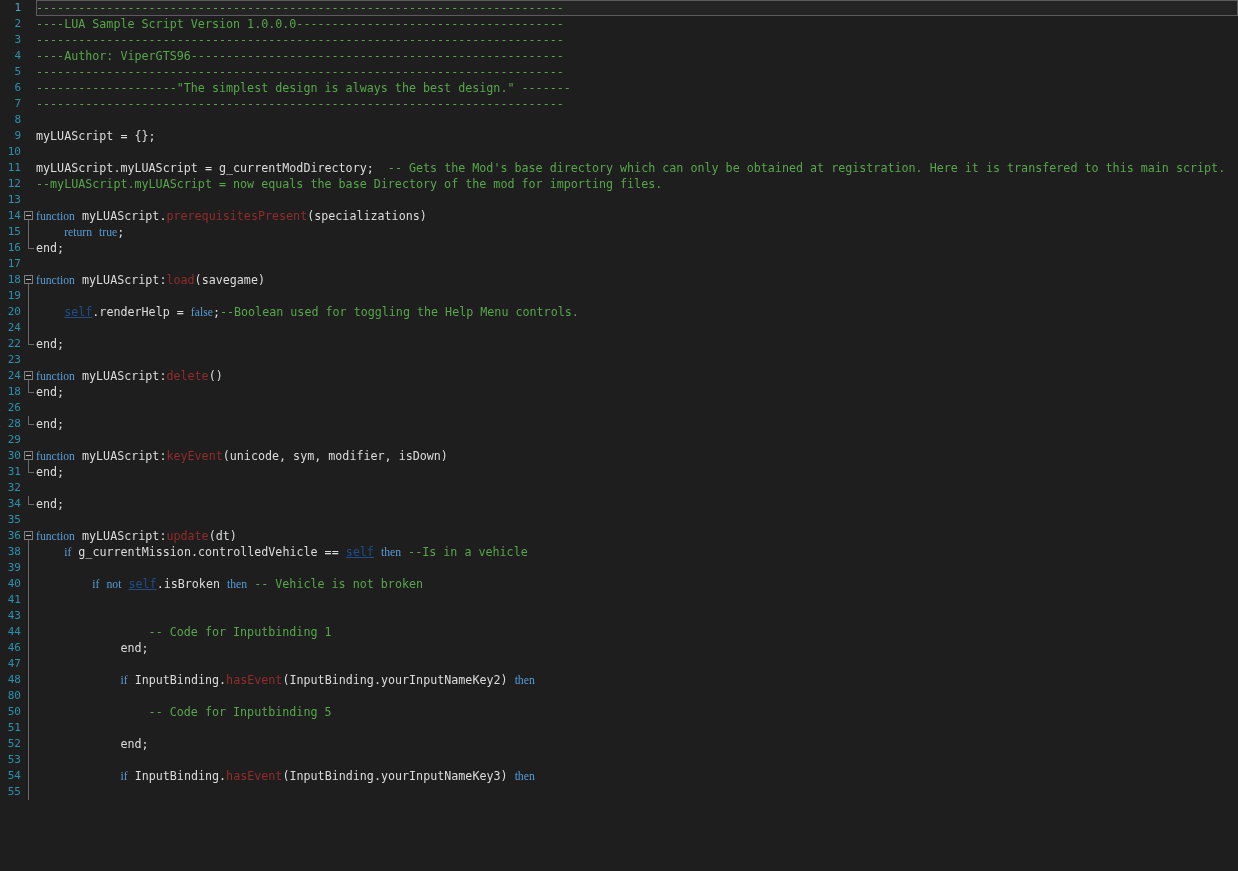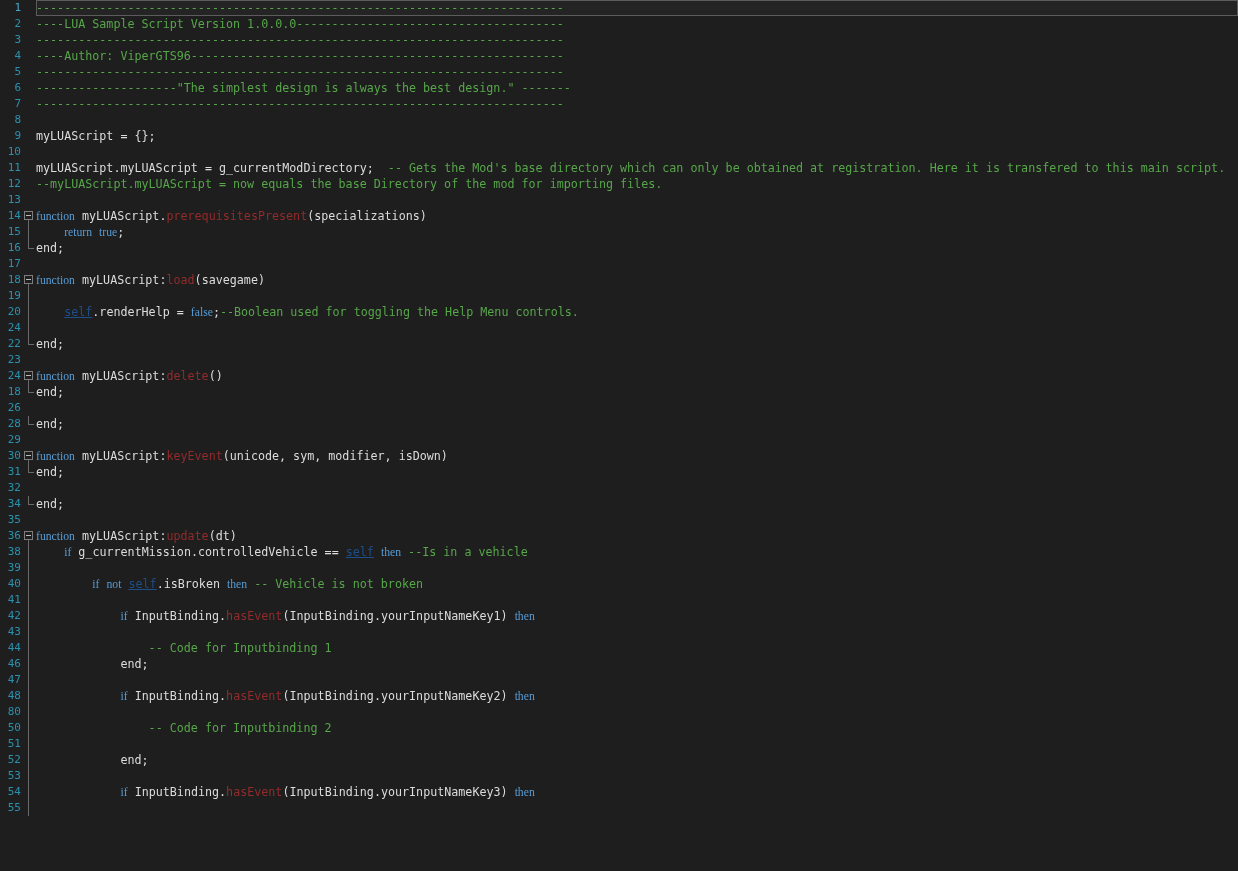--- a/index.html
+++ b/index.html
@@ -69,26 +69,25 @@
     <div class="line"><div class="gutter">30</div><div class="fold"><span class="fbox"><span class="fminus"></span></span><span class="fstub"></span></div><div class="content"><span class="t-k">function</span><span class="t-p"> myLUAScript:</span><span class="t-f">keyEvent</span><span class="t-p">(unicode, sym, modifier, isDown)</span></div></div>
     <div class="line"><div class="gutter">31</div><div class="fold"><span class="fvhalf"></span><span class="ftick"></span></div><div class="content"><span class="t-p">end;</span></div></div>
     <div class="line"><div class="gutter">32</div><div class="fold"></div><div class="content"></div></div>
     <div class="line"><div class="gutter">34</div><div class="fold"><span class="fvhalf"></span><span class="ftick"></span></div><div class="content"><span class="t-p">end;</span></div></div>
     <div class="line"><div class="gutter">35</div><div class="fold"></div><div class="content"></div></div>
     <div class="line"><div class="gutter">36</div><div class="fold"><span class="fbox"><span class="fminus"></span></span><span class="fstub"></span></div><div class="content"><span class="t-k">function</span><span class="t-p"> myLUAScript:</span><span class="t-f">update</span><span class="t-p">(dt)</span></div></div>
     <div class="line"><div class="gutter">38</div><div class="fold"><span class="fvline"></span></div><div class="content"><span class="t-p">    </span><span class="t-k">if</span><span class="t-p"> g_currentMission.controlledVehicle == </span><span class="t-s">self</span><span class="t-p"> </span><span class="t-k">then</span><span class="t-p"> </span><span class="t-c">--Is in a vehicle</span></div></div>
     <div class="line"><div class="gutter">39</div><div class="fold"><span class="fvline"></span></div><div class="content"></div></div>
     <div class="line"><div class="gutter">40</div><div class="fold"><span class="fvline"></span></div><div class="content"><span class="t-p">        </span><span class="t-k">if</span><span class="t-p"> </span><span class="t-k">not</span><span class="t-p"> </span><span class="t-s">self</span><span class="t-p">.isBroken </span><span class="t-k">then</span><span class="t-p"> </span><span class="t-c">-- Vehicle is not broken</span></div></div>
     <div class="line"><div class="gutter">41</div><div class="fold"><span class="fvline"></span></div><div class="content"></div></div>
-    <div class="line"><div class="gutter">42</div><div class="fold"><span class="fvline"></span></div><div class="content"><span class="t-p">            </span><span class="t-k">if</span><span class="t-p"> InputBinding.</span><span class="t-f">hasEvent</span><span class="t-p">(InputBinding.yourInputNameKey1) </span><span class="t-k">then</span></div></div>
     <div class="line"><div class="gutter">43</div><div class="fold"><span class="fvline"></span></div><div class="content"></div></div>
     <div class="line"><div class="gutter">44</div><div class="fold"><span class="fvline"></span></div><div class="content"><span class="t-p">                </span><span class="t-c">-- Code for Inputbinding 1</span></div></div>
     <div class="line"><div class="gutter">46</div><div class="fold"><span class="fvline"></span></div><div class="content"><span class="t-p">            end;</span></div></div>
     <div class="line"><div class="gutter">47</div><div class="fold"><span class="fvline"></span></div><div class="content"></div></div>
     <div class="line"><div class="gutter">48</div><div class="fold"><span class="fvline"></span></div><div class="content"><span class="t-p">            </span><span class="t-k">if</span><span class="t-p"> InputBinding.</span><span class="t-f">hasEvent</span><span class="t-p">(InputBinding.yourInputNameKey2) </span><span class="t-k">then</span></div></div>
     <div class="line"><div class="gutter">80</div><div class="fold"><span class="fvline"></span></div><div class="content"></div></div>
-    <div class="line"><div class="gutter">50</div><div class="fold"><span class="fvline"></span></div><div class="content"><span class="t-p">                </span><span class="t-c">-- Code for Inputbinding 2</span></div></div>
+    <div class="line"><div class="gutter">50</div><div class="fold"><span class="fvline"></span></div><div class="content"><span class="t-p">                </span><span class="t-c">-- Code for Inputbinding 5</span></div></div>
     <div class="line"><div class="gutter">51</div><div class="fold"><span class="fvline"></span></div><div class="content"></div></div>
     <div class="line"><div class="gutter">52</div><div class="fold"><span class="fvline"></span></div><div class="content"><span class="t-p">            end;</span></div></div>
     <div class="line"><div class="gutter">53</div><div class="fold"><span class="fvline"></span></div><div class="content"></div></div>
     <div class="line"><div class="gutter">54</div><div class="fold"><span class="fvline"></span></div><div class="content"><span class="t-p">            </span><span class="t-k">if</span><span class="t-p"> InputBinding.</span><span class="t-f">hasEvent</span><span class="t-p">(InputBinding.yourInputNameKey3) </span><span class="t-k">then</span></div></div>
     <div class="line"><div class="gutter">55</div><div class="fold"><span class="fvline"></span></div><div class="content"></div></div>
   </div>
 
 </body></html>

